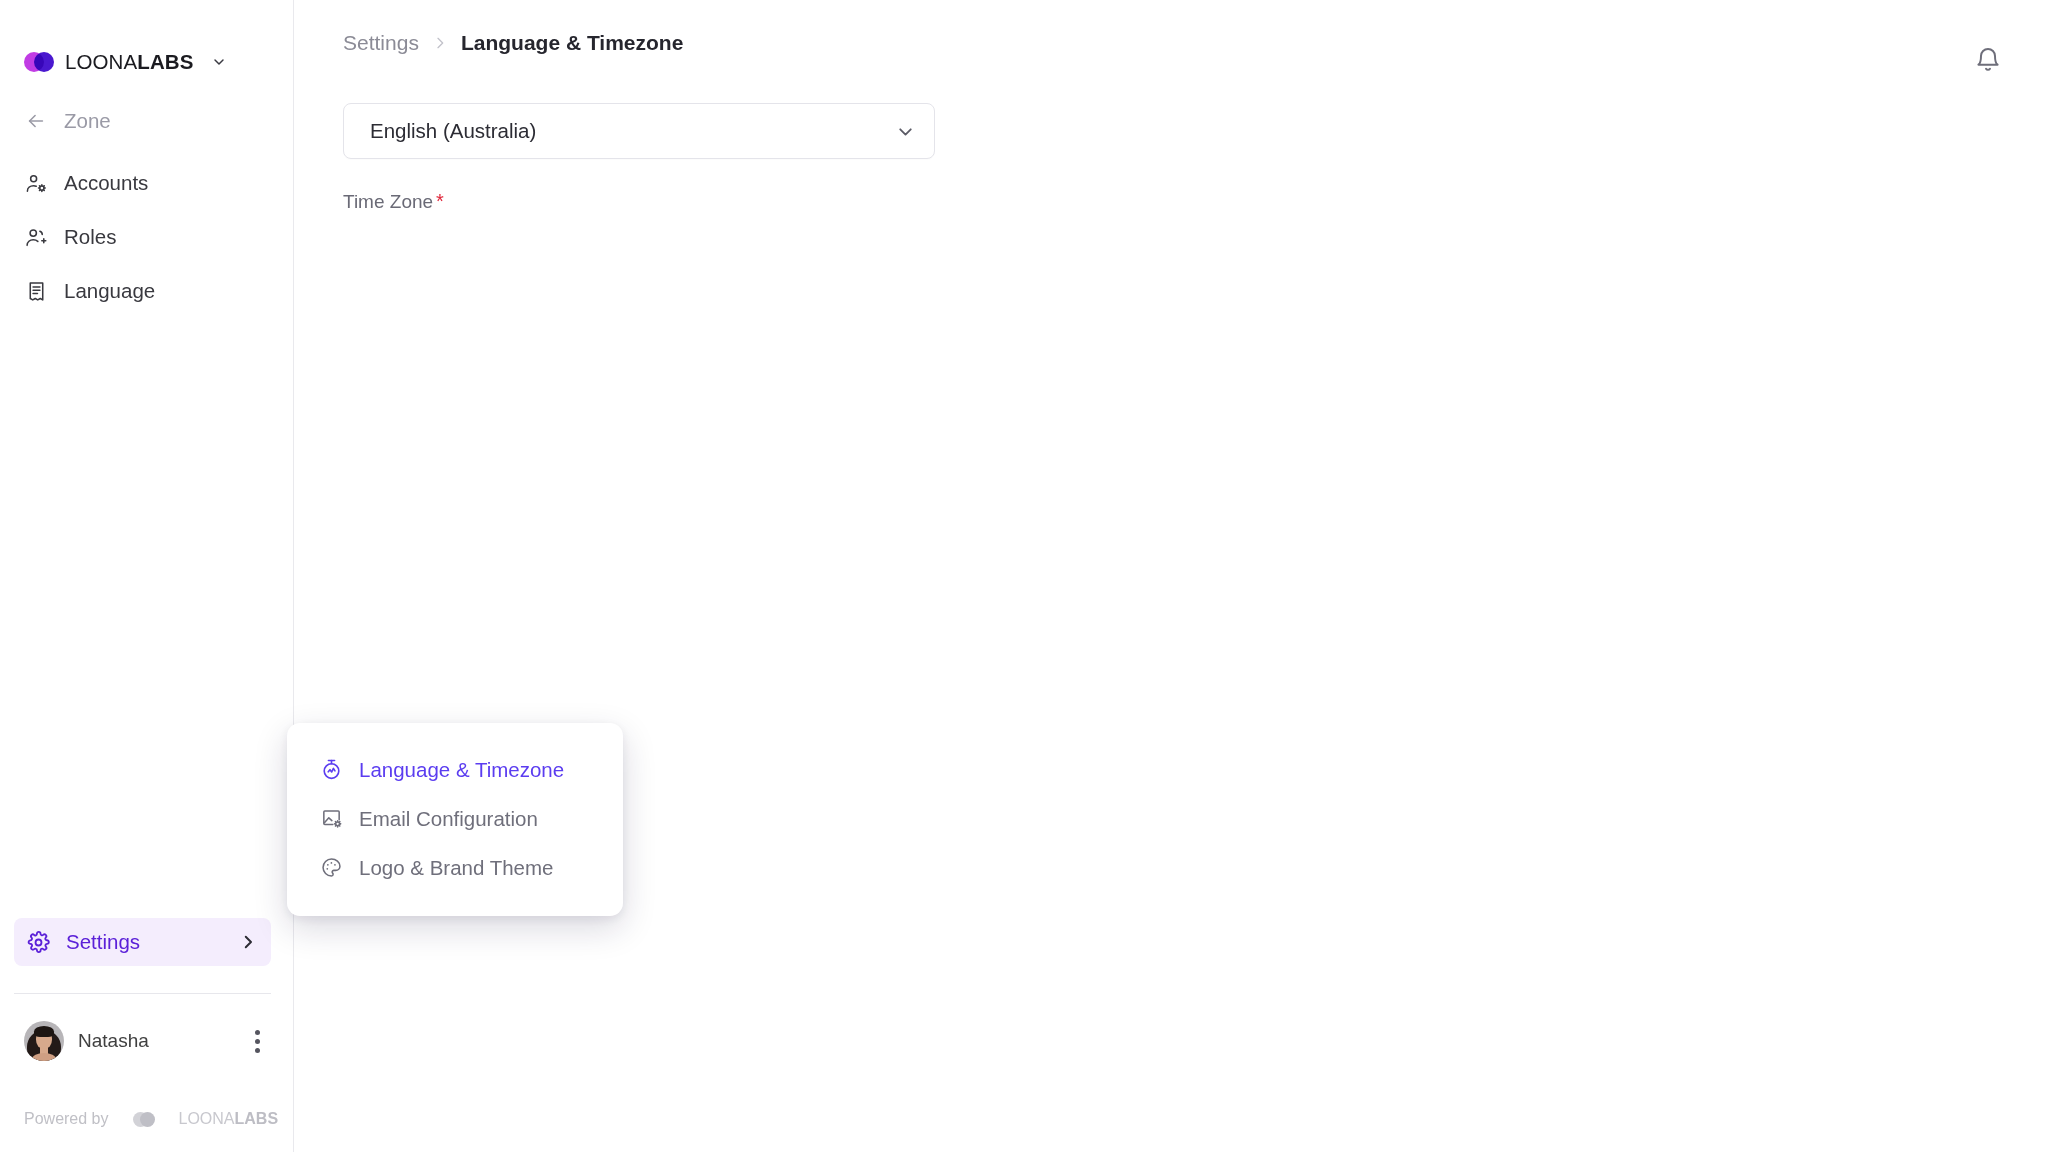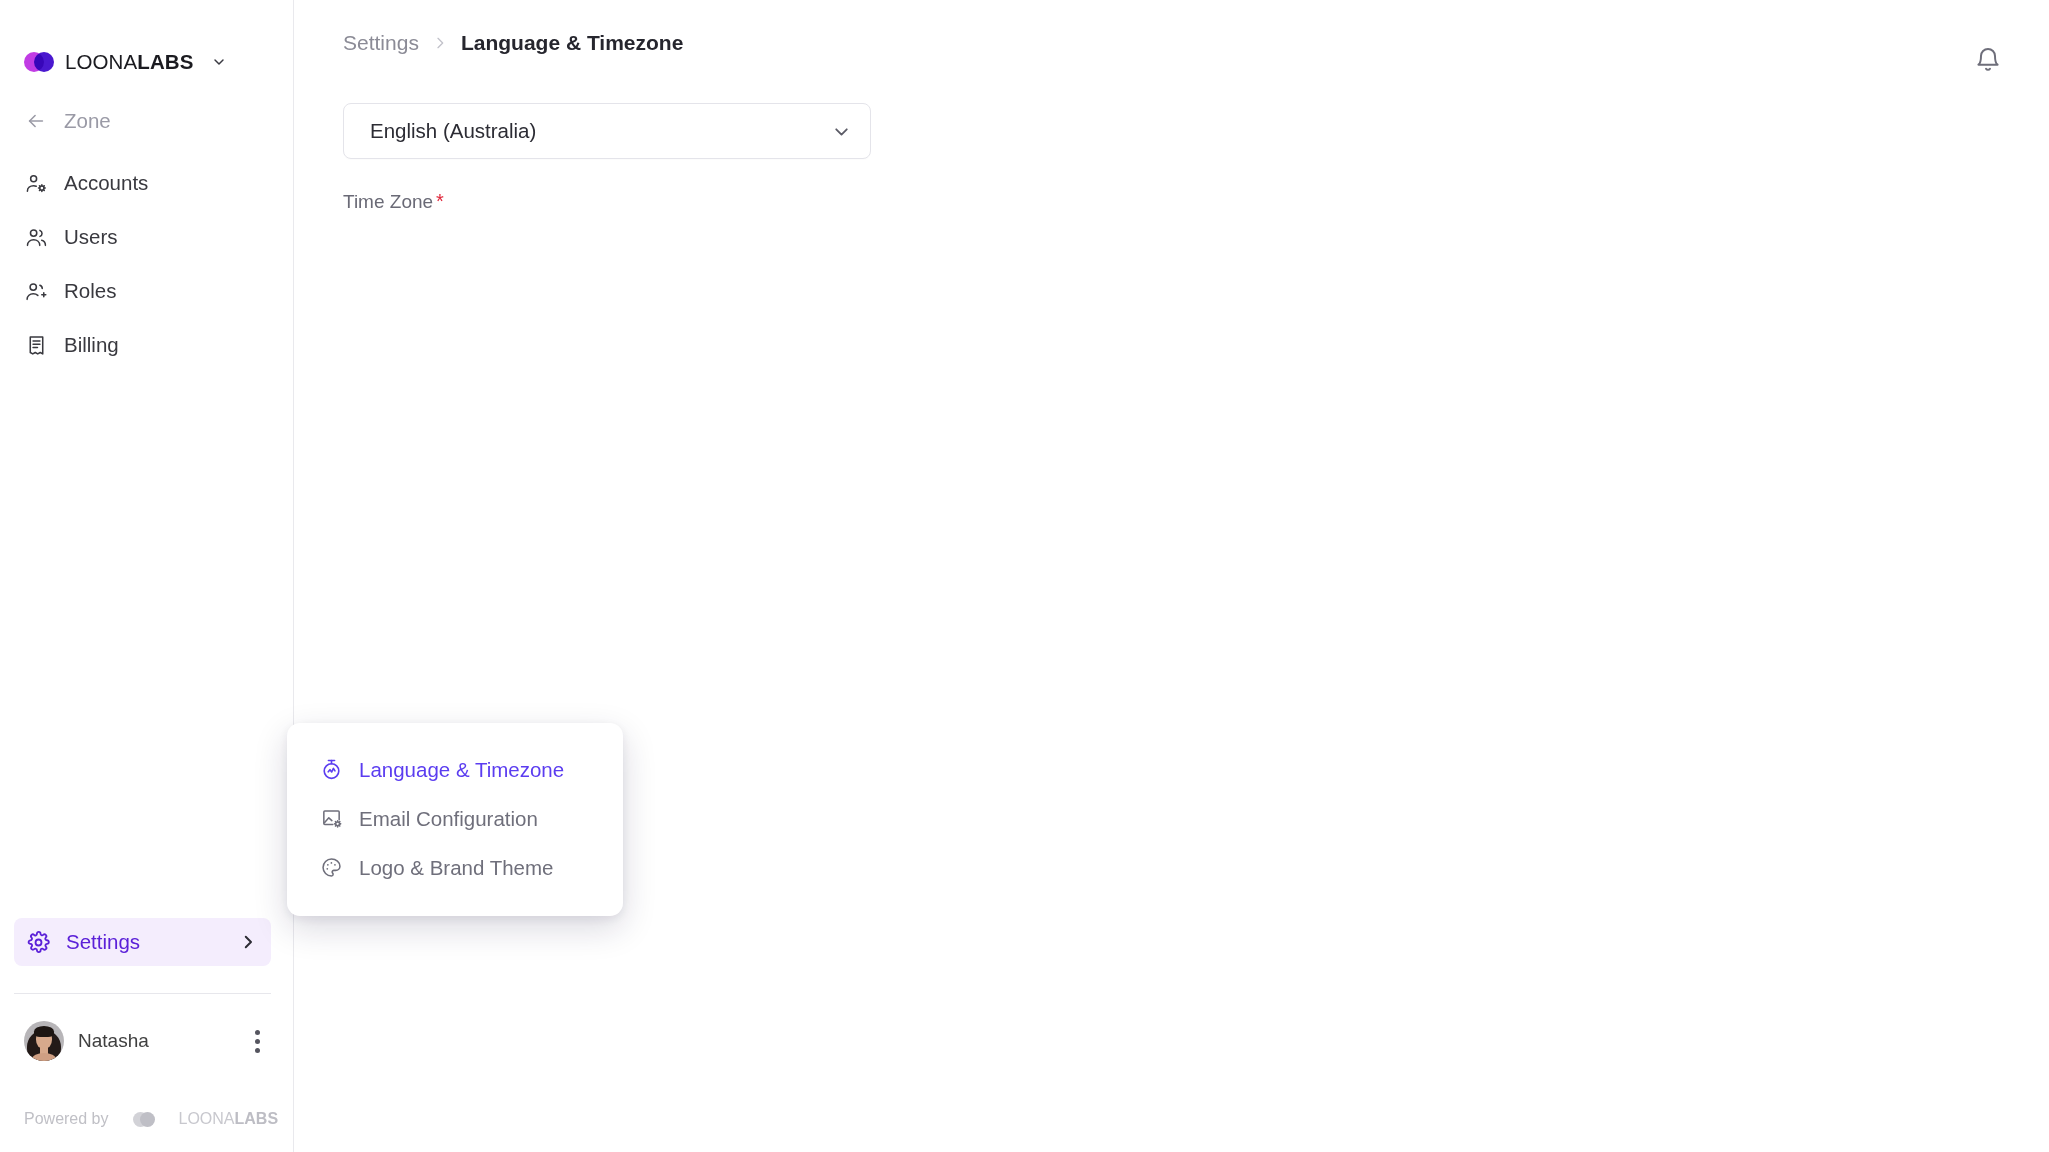--- a/index.html
+++ b/index.html
@@ -107,21 +107,21 @@
   .crumb-muted { font-size: 21px; color: #8b8b96; cursor: pointer; }
   .crumb-sep { color: #c2c2ca; display: flex; align-items: center; }
   .crumb-current { font-size: 21px; font-weight: 700; color: #26262e; }
   .bell { position: absolute; right: 47px; top: 46px; width: 28px; height: 28px; color: #6e6e7a; cursor: pointer; }
 
   .form { padding: 17px 0 0 49px; }
   .field-label { font-size: 19px; color: #6a6a76; margin-bottom: 13px; }
   .field-label .req { color: #e0283c; font-size: 20px; margin-left: 3px; }
   .select {
     position: relative;
-    width: 528px; height: 56px;
+    width: 592px; height: 56px;
     border: 1px solid #e4e4ea;
     border-radius: 8px;
     background: #fff;
     display: flex; align-items: center;
     padding: 0 18px 0 26px;
     cursor: pointer;
     box-shadow: 0 1px 1px rgba(16,16,30,.015);
   }
   .select-value { font-size: 20.5px; color: #2c2c34; flex: 1 1 auto; }
   .select .chev { color: #5b5b66; display: flex; align-items: center; }
@@ -186,31 +186,20 @@
           <svg width="23" height="23" viewBox="0 0 24 24" fill="none" stroke="currentColor" stroke-width="1.6" stroke-linecap="round" stroke-linejoin="round">
               <circle cx="9" cy="7" r="3.1"></circle>
               <path d="M2.5 20c0-3.6 2.9-5.6 6.5-5.6 1 0 1.9.15 2.7.43"></path>
               <circle cx="17.6" cy="16.8" r="2.2"></circle>
               <path d="M17.6 13.3v1M17.6 19.3v1M21.1 16.8h-1M15.1 16.8h-1M20.1 14.3l-.7.7M15.8 18.6l-.7.7M20.1 19.3l-.7-.7M15.8 15l-.7-.7"></path>
             </svg>
         </span>
         <span>Accounts</span>
       </div>
 
-      <div class="nav-item">
-        <span class="ico">
-          <svg width="23" height="23" viewBox="0 0 24 24" fill="none" stroke="currentColor" stroke-width="1.6" stroke-linecap="round" stroke-linejoin="round">
-              <circle cx="9" cy="7.4" r="3.3"></circle>
-              <path d="M2.6 20.2c0-3.7 2.9-5.8 6.4-5.8s6.4 2.1 6.4 5.8"></path>
-              <path d="M15.6 4.6a3.3 3.3 0 0 1 0 6.2"></path>
-              <path d="M17.4 14.9c2.2.6 3.9 2.3 3.9 5.3"></path>
-            </svg>
-        </span>
-        <span>Users</span>
-      </div>
 
       <div class="nav-item">
         <span class="ico">
           <svg width="23" height="23" viewBox="0 0 24 24" fill="none" stroke="currentColor" stroke-width="1.6" stroke-linecap="round" stroke-linejoin="round">
               <circle cx="8.6" cy="7.4" r="3.3"></circle>
               <path d="M2.2 20.2c0-3.7 2.9-5.8 6.4-5.8 1.9 0 3.6.6 4.8 1.7"></path>
               <path d="M15.5 5.5c1.5.5 2.5 1.8 2.5 3.4"></path>
               <path d="M19.6 13.2v4.2M17.5 15.3h4.2"></path>
             </svg>
         </span>
@@ -219,21 +208,21 @@
 
       <div class="nav-item">
         <span class="ico">
           <svg width="23" height="23" viewBox="0 0 24 24" fill="none" stroke="currentColor" stroke-width="1.6" stroke-linecap="round" stroke-linejoin="round">
               <path d="M5.5 3.2h13v17.6l-2.6-1.5-2.6 1.5-2.6-1.5-2.6 1.5-2.6-1.5V3.2z"></path>
               <line x1="8.4" y1="7.2" x2="15.6" y2="7.2"></line>
               <line x1="8.4" y1="10.6" x2="15.6" y2="10.6"></line>
               <line x1="8.4" y1="14" x2="13" y2="14"></line>
             </svg>
         </span>
-        <span>Billing</span>
+        <span>Language</span>
       </div>
 
     </nav>
 
     <div class="spacer"></div>
 
     <div class="settings-item">
       <span class="ico">
         <svg width="23" height="23" viewBox="0 0 24 24" fill="none" stroke="currentColor" stroke-width="1.9" stroke-linecap="round" stroke-linejoin="round">
             <circle cx="12" cy="12" r="3.1"></circle>

